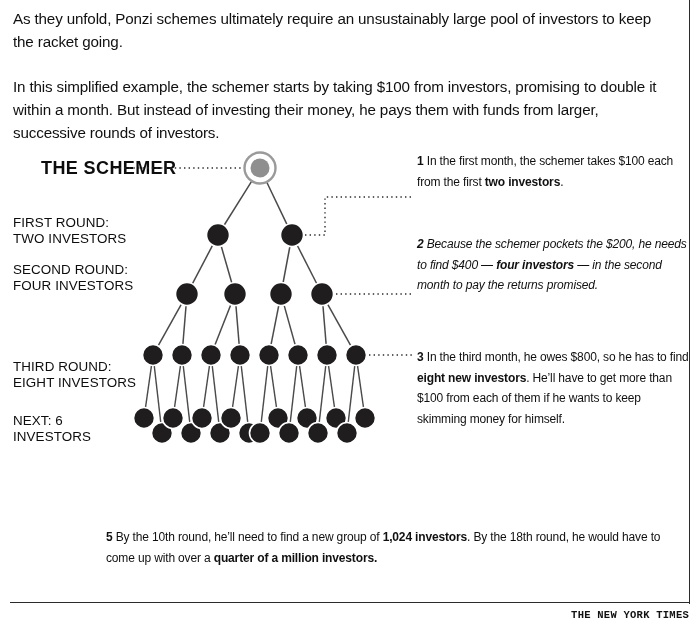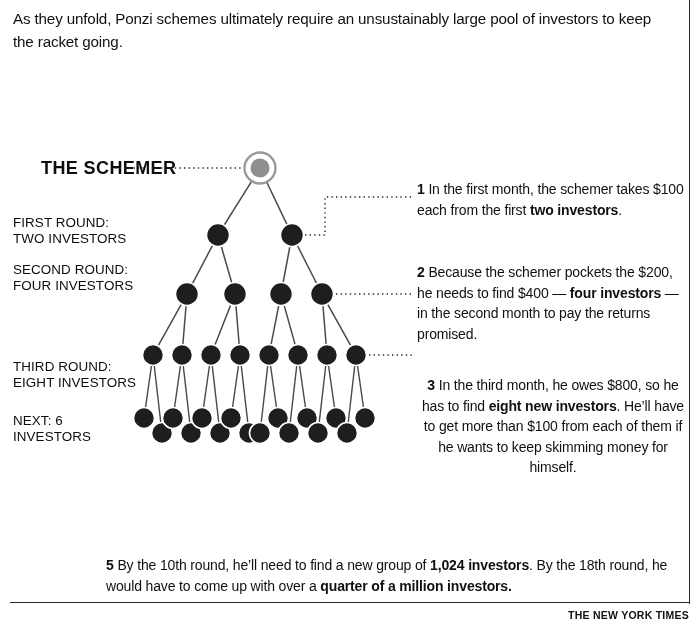--- a/index.html
+++ b/index.html
@@ -75,66 +75,66 @@
     left: 0;
     top: 0;
     width: 700px;
     height: 640px;
     pointer-events: none;
   }
 
   
   .note {
     position: absolute;
-    font-size: 14px;
+    font-size: 12px;
     line-height: 20.6px;
     letter-spacing: -0.15px;
     color: #101010;
-    margin-top: 28px;
   }
   .note .num {
     font-weight: bold;
   }
   .note b { font-weight: bold; }
 
   #note-1 { left: 417px; top: 151px; width: 268px; }
-  #note-2 { left: 417px; top: 234px; width: 272px; }
-  #note-3 { left: 417px; top: 347px; width: 272px; text-align: center; }
+  #note-2 { left: 417px; top: 234px; width: 272px; font-style: italic; }
+  #note-3 { left: 417px; top: 347px; width: 272px; }
   #note-4 { left: 106px; top: 483px; width: 570px; }
   #note-5 { left: 106px; top: 527px; width: 575px; }
 
   
   .footer-rule {
     position: absolute;
     left: 10px;
     top: 602px;
     width: 680px;
     height: 1px;
     background: #2b2b2b;
   }
   .credit {
     position: absolute;
     right: 11px;
     top: 609px;
-    font-family: Liberation Sans, sans-serif;
+    font-family: Liberation Mono, monospace;
     font-size: 10.5px;
     font-weight: bold;
     letter-spacing: 0.25px;
     color: #121212;
   }
 </style>
 </head>
 <body>
 
 <div id="page">
 
   <div class="edge-rule-right"></div>
 
   <div class="intro" id="intro-1">As they unfold, Ponzi schemes ultimately require an unsustainably large pool of investors to keep the racket going.</div>
 
+  <div class="intro" id="intro-2">In this simplified example, the schemer starts by taking $100 from investors, promising to double it within a month. But instead of investing their money, he pays them with funds from larger, successive rounds of investors.</div>
 
   <div class="round-label" id="label-schemer">THE SCHEMER</div>
 
   <div class="round-label" id="label-round-1">FIRST ROUND:
 TWO INVESTORS</div>
 
   <div class="round-label" id="label-round-2">SECOND ROUND:
 FOUR INVESTORS</div>
 
   <div class="round-label" id="label-round-3">THIRD ROUND:

